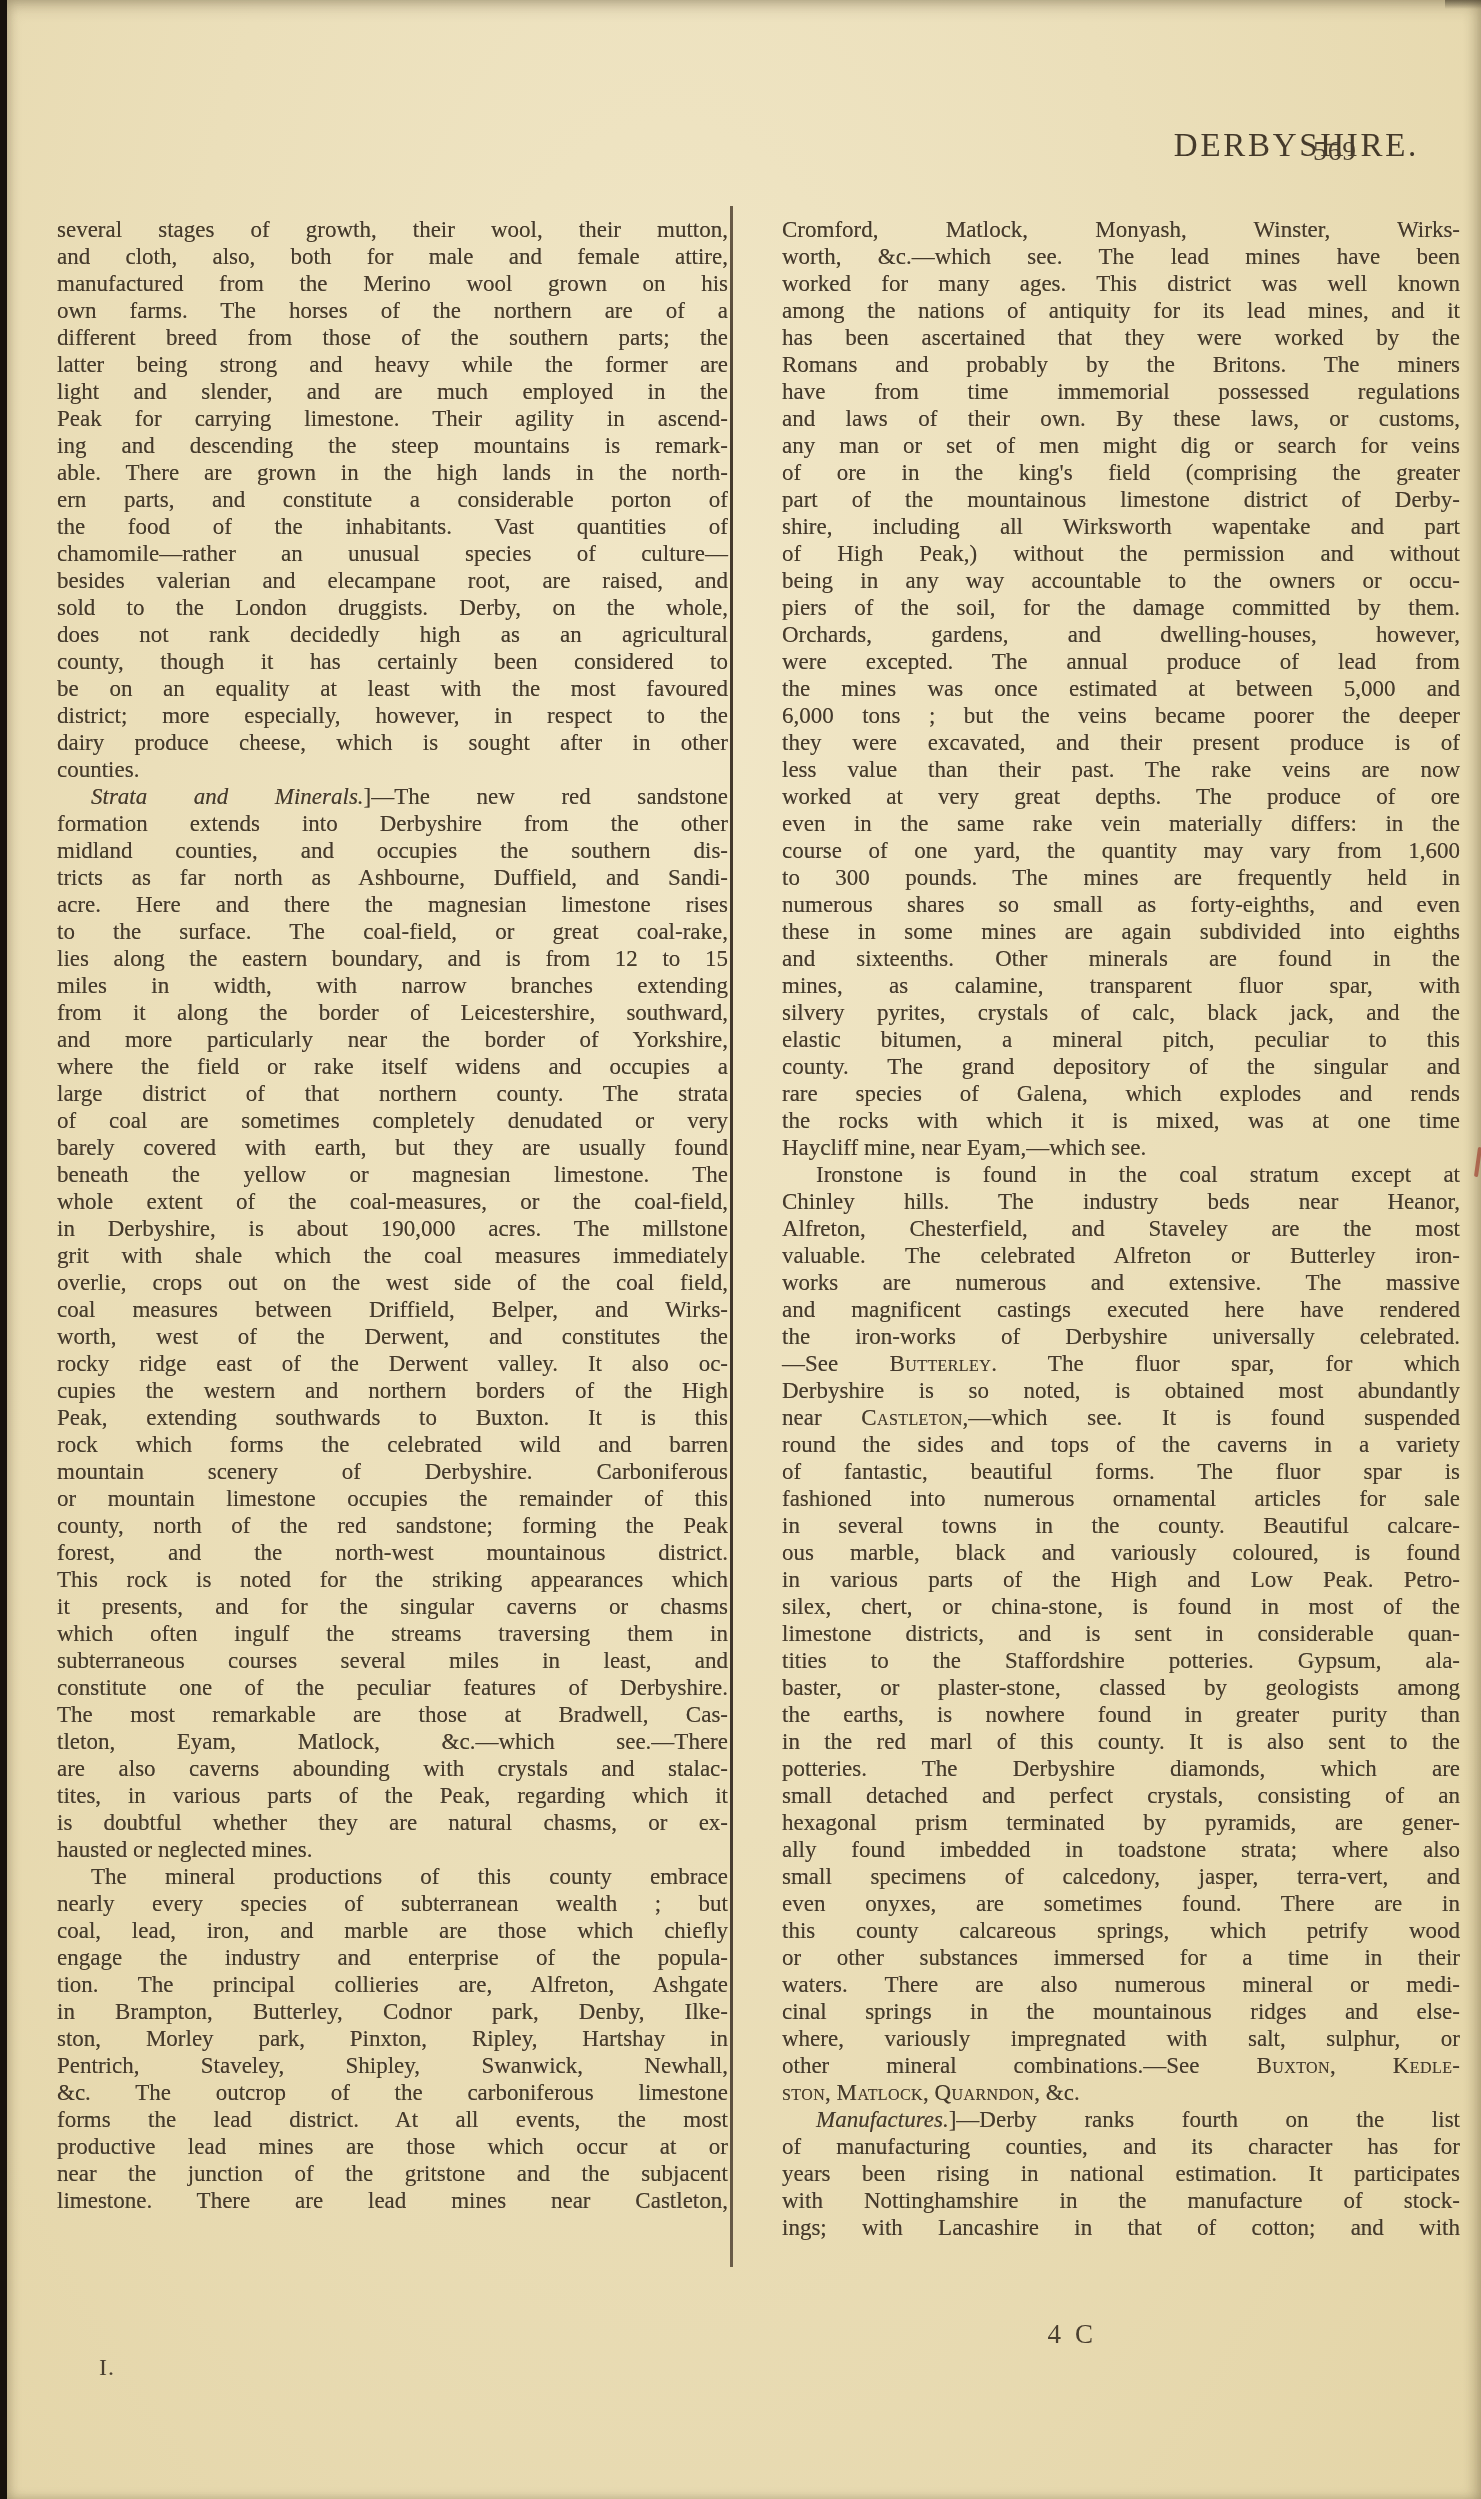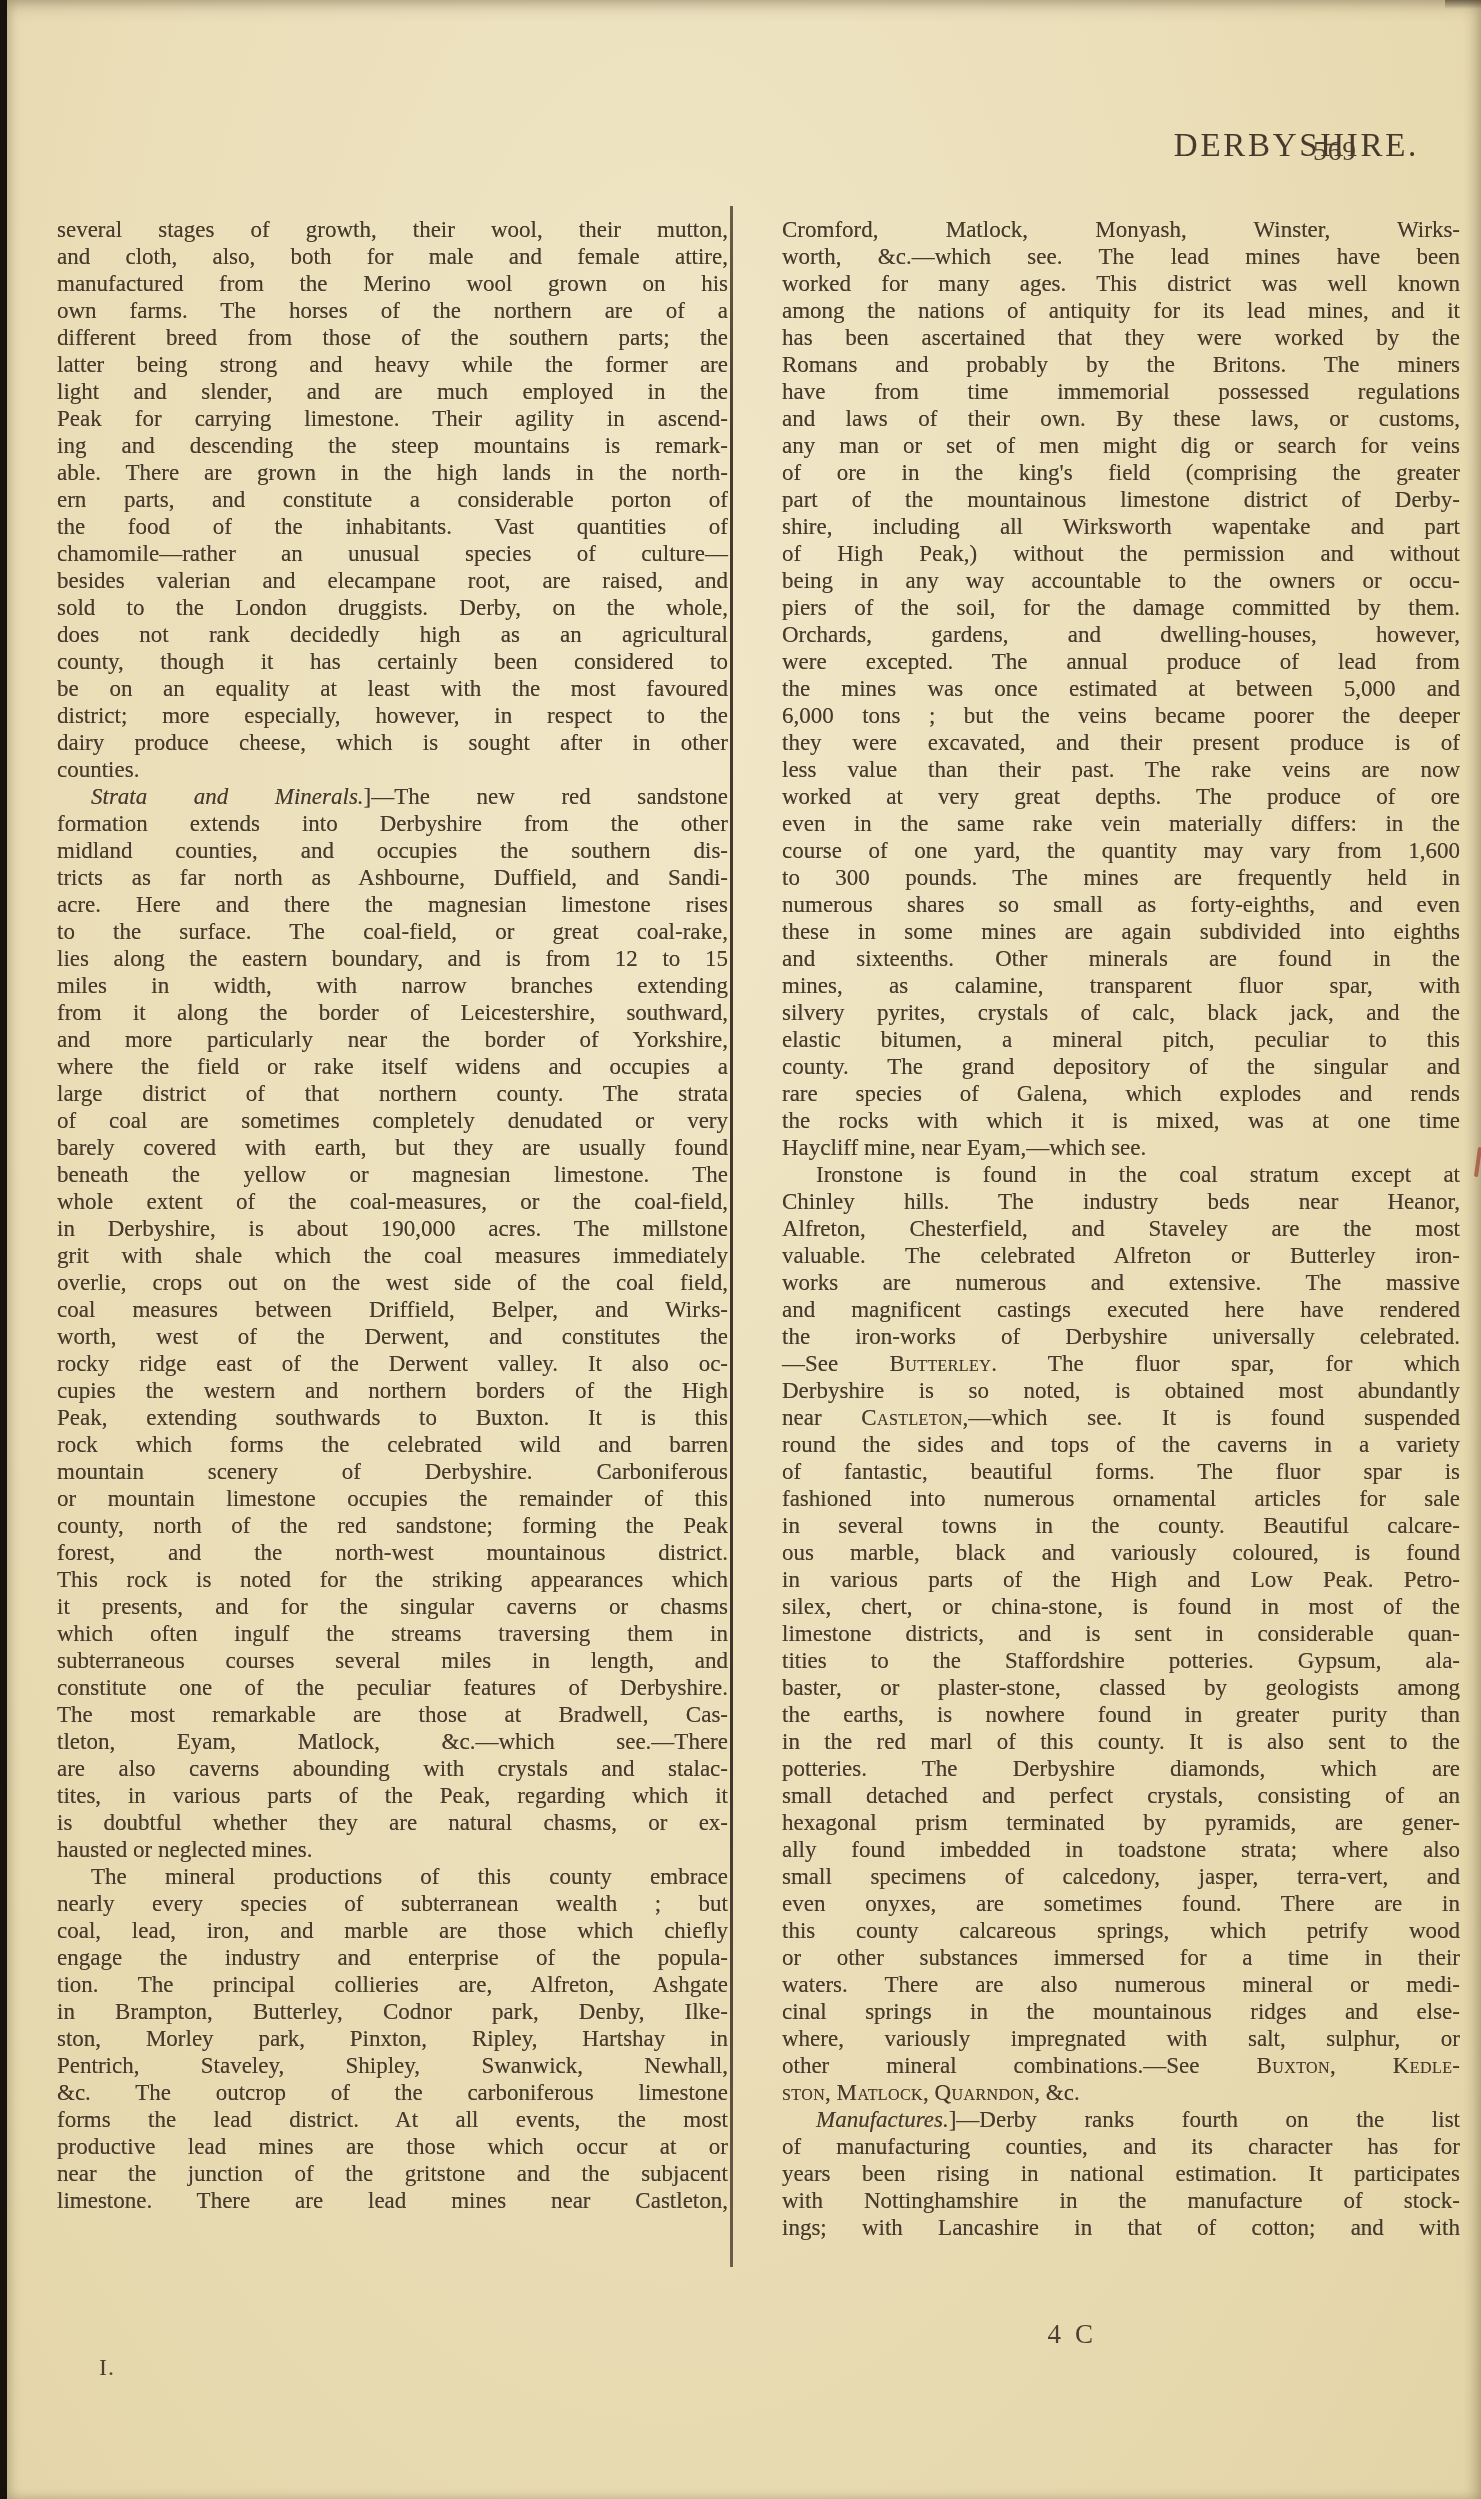--- a/index.html
+++ b/index.html
@@ -117,21 +117,21 @@
       <div class="line">cupies the western and northern borders of the High</div>
       <div class="line">Peak, extending southwards to Buxton.  It is this</div>
       <div class="line">rock which forms the celebrated wild and barren</div>
       <div class="line">mountain scenery of Derbyshire.  Carboniferous</div>
       <div class="line">or mountain limestone occupies the remainder of this</div>
       <div class="line">county, north of the red sandstone; forming the Peak</div>
       <div class="line">forest, and the north-west mountainous district.</div>
       <div class="line">This rock is noted for the striking appearances which</div>
       <div class="line">it presents, and for the singular caverns or chasms</div>
       <div class="line">which often ingulf the streams traversing them in</div>
-      <div class="line">subterraneous courses several miles in length, and</div>
+      <div class="line">subterraneous courses several miles in least, and</div>
       <div class="line">constitute one of the peculiar features of Derbyshire.</div>
       <div class="line">The most remarkable are those at Bradwell, Cas-</div>
       <div class="line">tleton, Eyam, Matlock, &amp;c.—which see.—There</div>
       <div class="line">are also caverns abounding with crystals and stalac-</div>
       <div class="line">tites, in various parts of the Peak, regarding which it</div>
       <div class="line">is doubtful whether they are natural chasms, or ex-</div>
       <div class="line end">hausted or neglected mines.</div>
       <div class="line indent">The mineral productions of this county embrace</div>
       <div class="line">nearly every species of subterranean wealth ; but</div>
       <div class="line">coal, lead, iron, and marble are those which chiefly</div>

